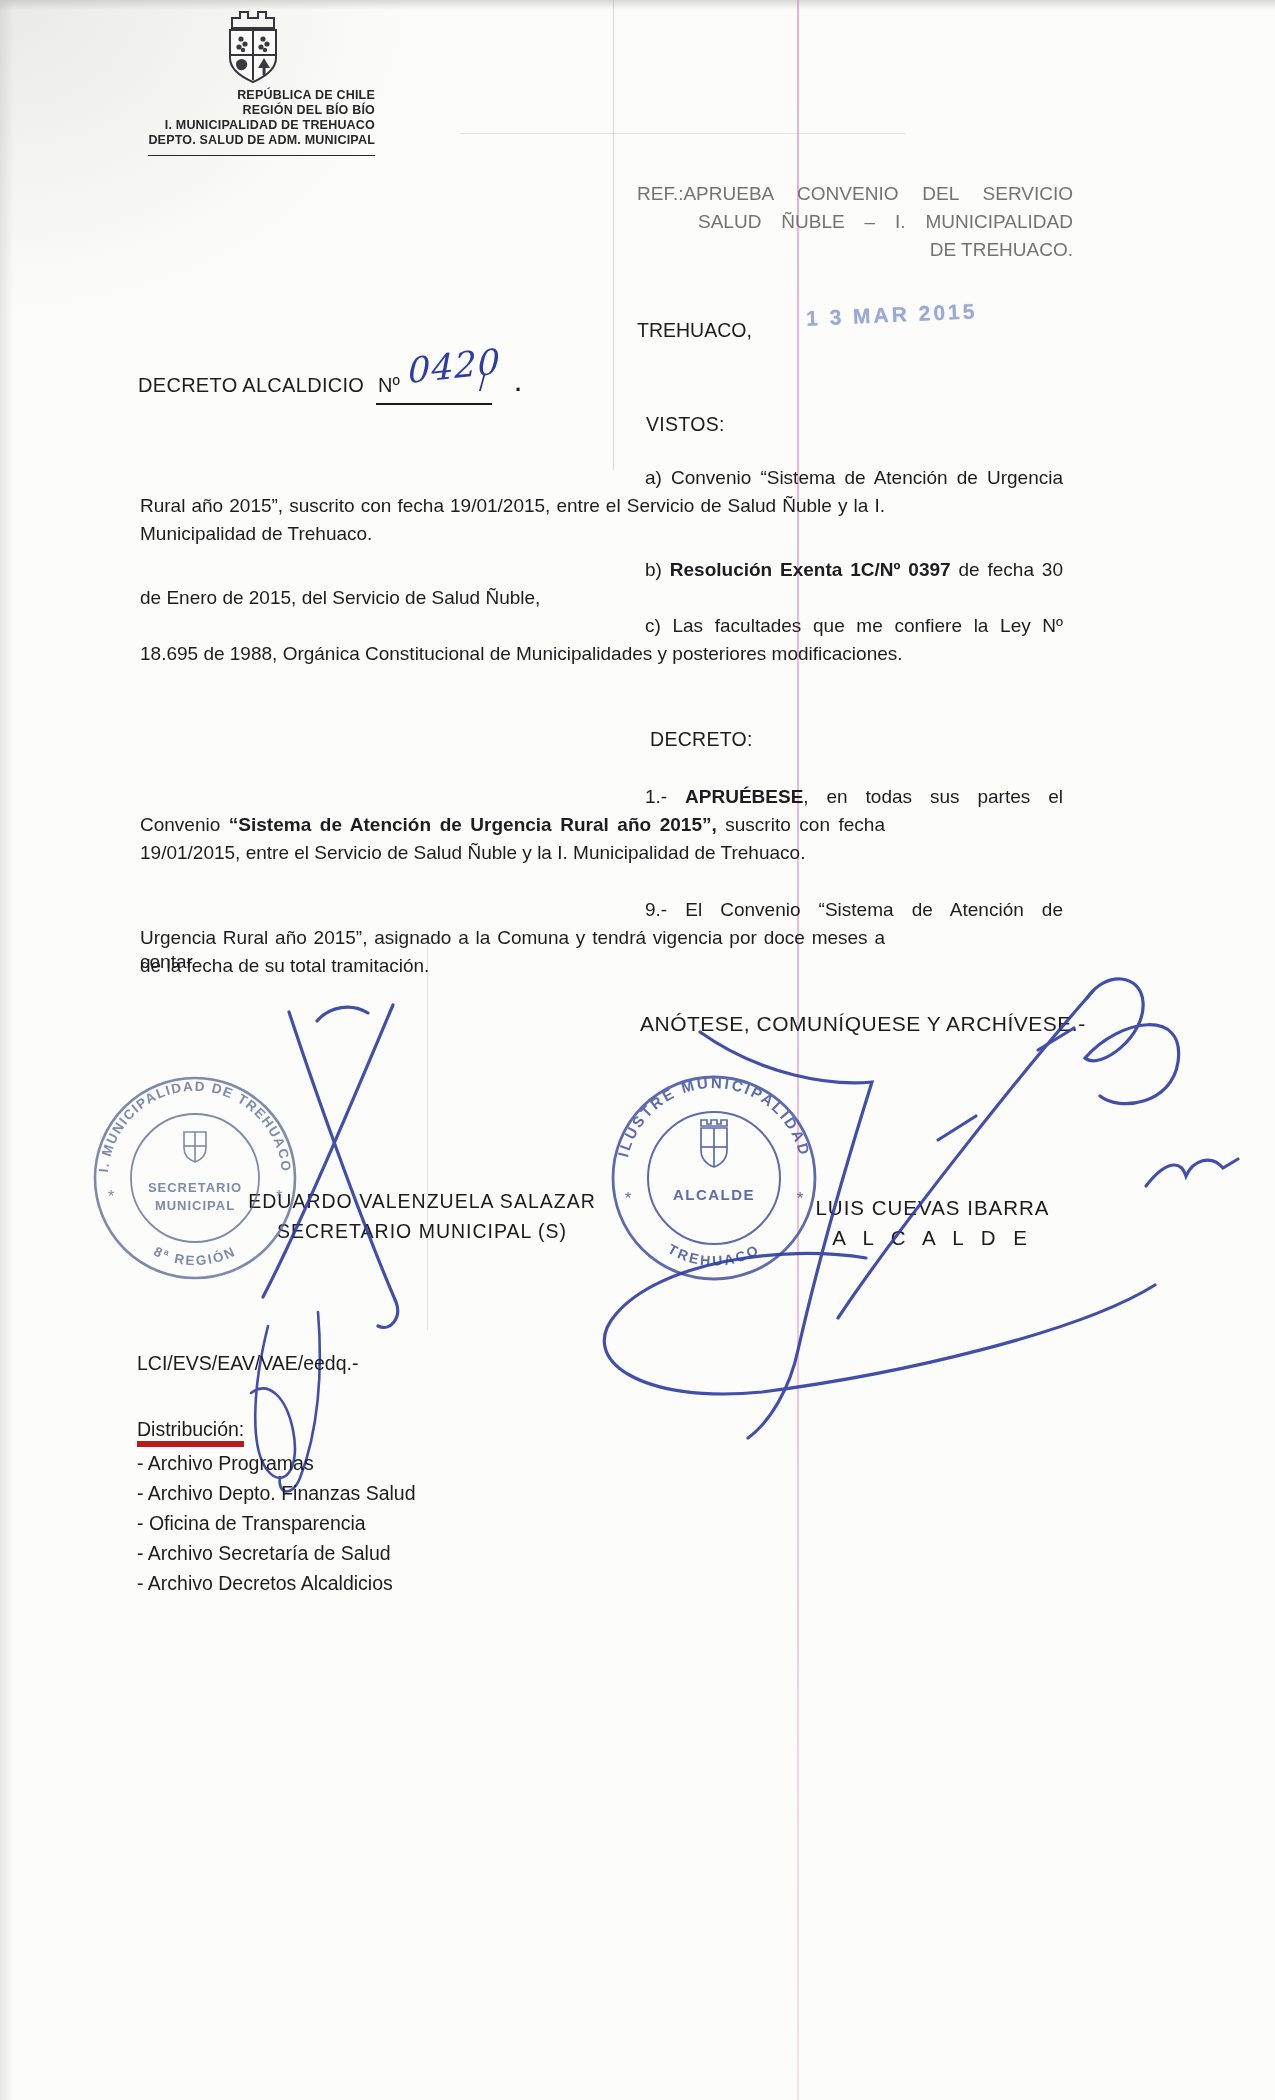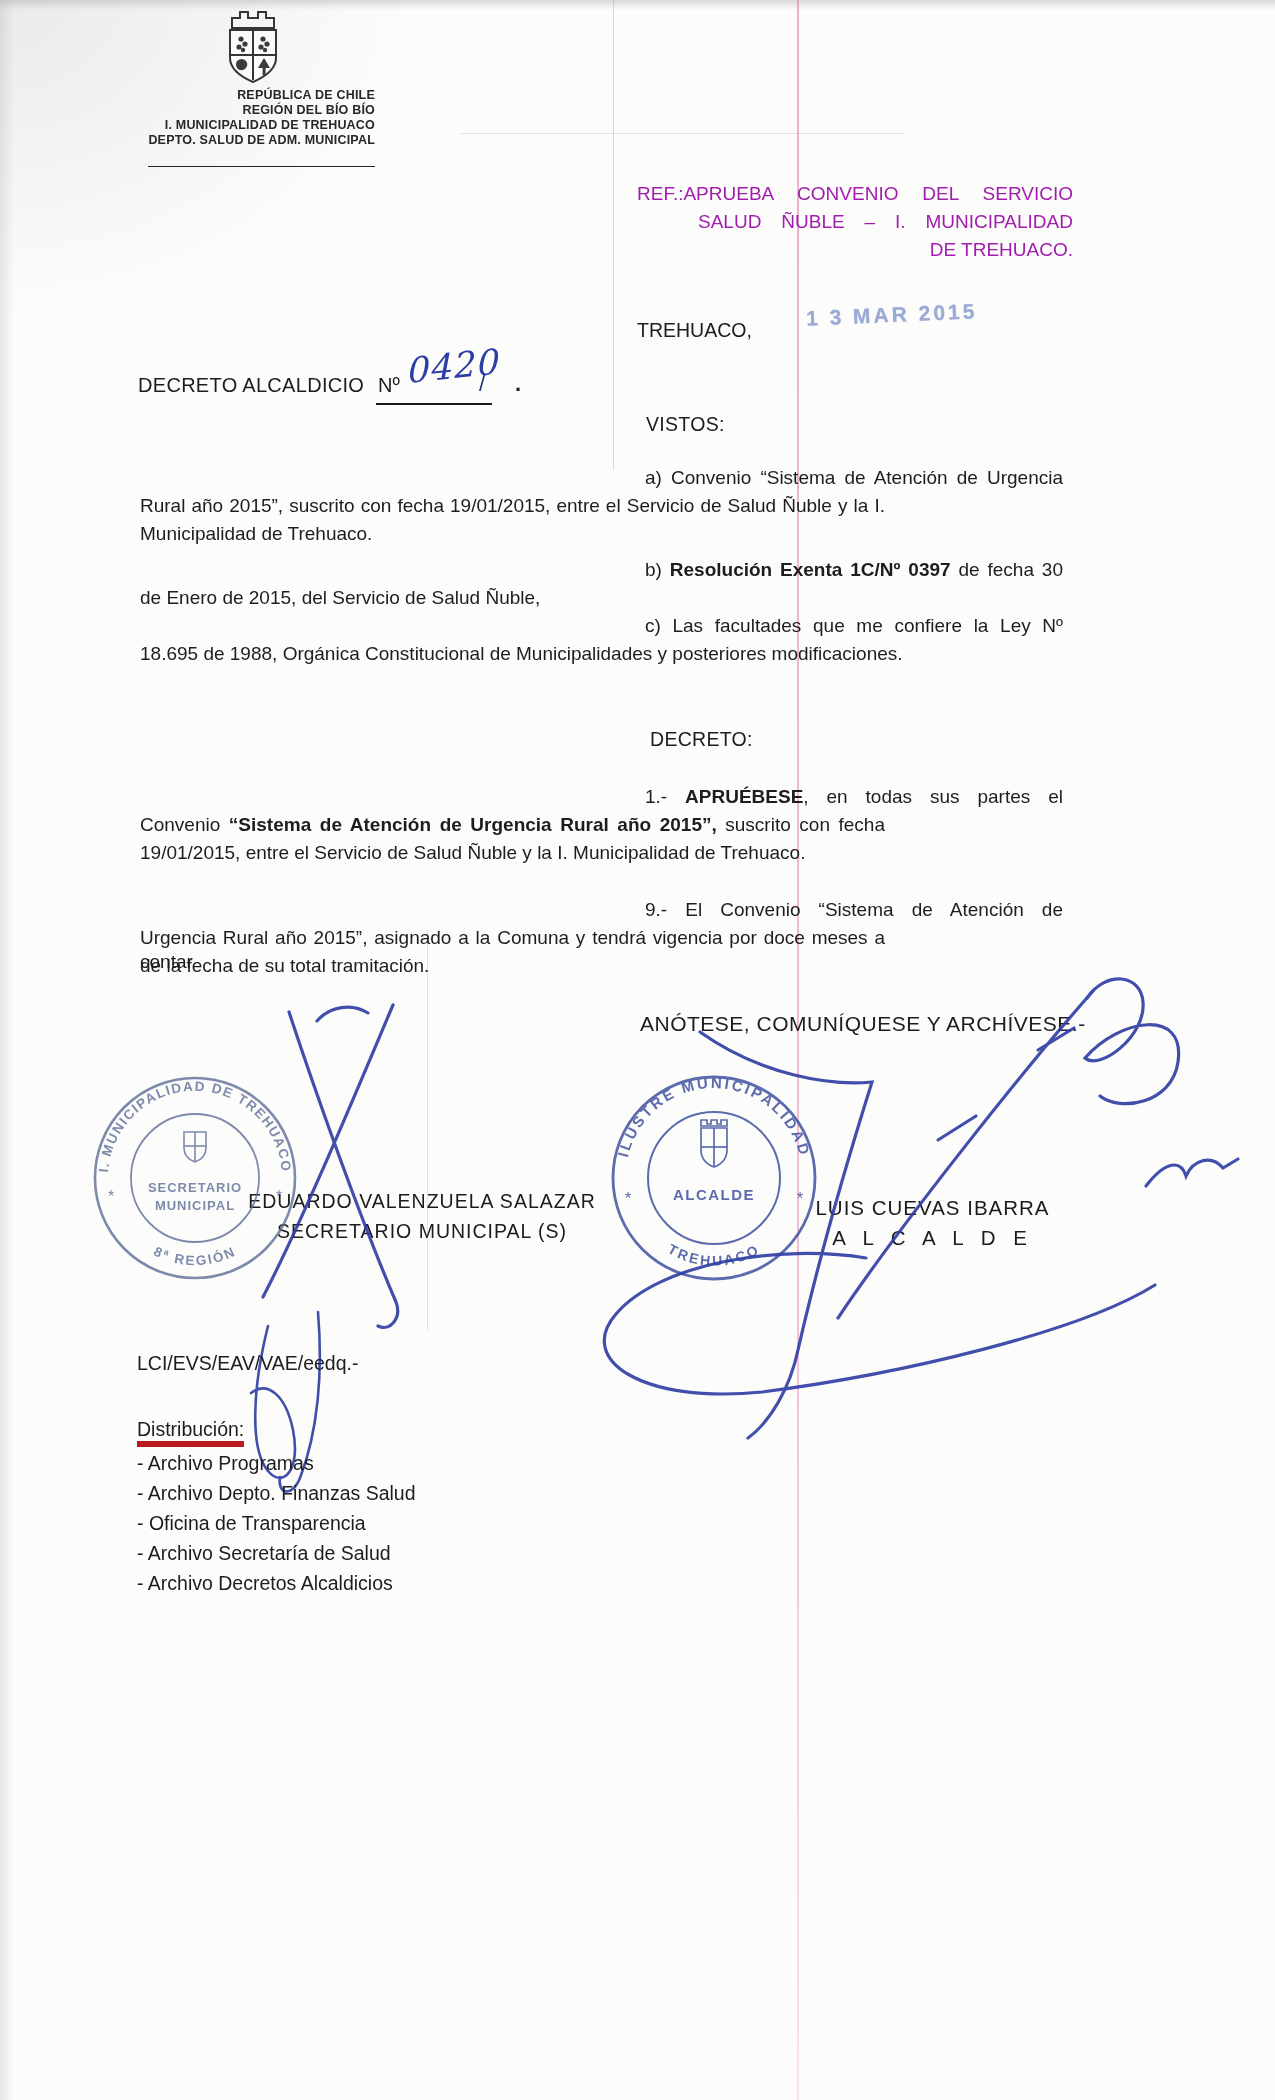--- a/index.html
+++ b/index.html
@@ -13,30 +13,30 @@
   .edge-top{left:0;top:0;width:1275px;height:10px;background:linear-gradient(#d9d9d7,rgba(255,255,255,0));}
   .edge-left{left:0;top:0;width:14px;height:2100px;background:linear-gradient(90deg,rgba(190,190,188,.35),rgba(255,255,255,0));}
   .corner-blot{left:0;top:0;width:420px;height:320px;background:radial-gradient(ellipse at 0% 0%,rgba(170,170,168,.22),rgba(255,255,255,0) 70%);}
   .fold-a{left:613px;top:0;width:1px;height:470px;background:rgba(150,150,150,.35);}
   .fold-b{left:427px;top:930px;width:1px;height:400px;background:rgba(160,160,160,.28);}
   .fold-c{left:460px;top:133px;width:445px;height:1px;background:rgba(170,170,170,.3);}
   .pink-line{left:797px;top:0;width:2px;height:2100px;background:linear-gradient(rgba(228,112,170,.55),rgba(228,112,170,.45) 60%,rgba(228,112,170,.18));}
 
   
   .lh-text{left:75px;top:88px;width:300px;text-align:right;font-size:12.5px;line-height:15px;font-weight:bold;color:#27272a;letter-spacing:.2px;}
-  .lh-underline{border-bottom:1.5px solid #27272a;padding-bottom:19px;}
+  .lh-underline{border-bottom:1.5px solid #27272a;padding-bottom:8px;}
 
   
   .t{font-size:19px;line-height:24px;white-space:nowrap;}
   .jfull{white-space:normal;text-align:justify;text-align-last:justify;}
   .line-first{left:645px;width:418px;}
   .line-cont{left:140px;width:745px;}
   .b{font-weight:bold;}
 
-  .ref-block{left:637px;top:180px;width:436px;font-size:19px;line-height:28px;color:#a21caf;}
+  .ref-block{left:637px;top:180px;width:436px;font-size:19px;line-height:28px;color:#737373;}
   .ref-l2{padding-left:61px;}
   .ref-l3{padding-left:61px;text-align:right;}
 
   .dateline{left:637px;top:318px;font-size:19.5px;}
   .date-stamp{
     left:806px;top:303px;font-size:21px;font-weight:bold;letter-spacing:3px;
     color:#9aa9d6;transform:rotate(-2.5deg);text-shadow:0 0 1px rgba(154,169,214,.7);
     font-family:"Liberation Sans", sans-serif;
   }
 

